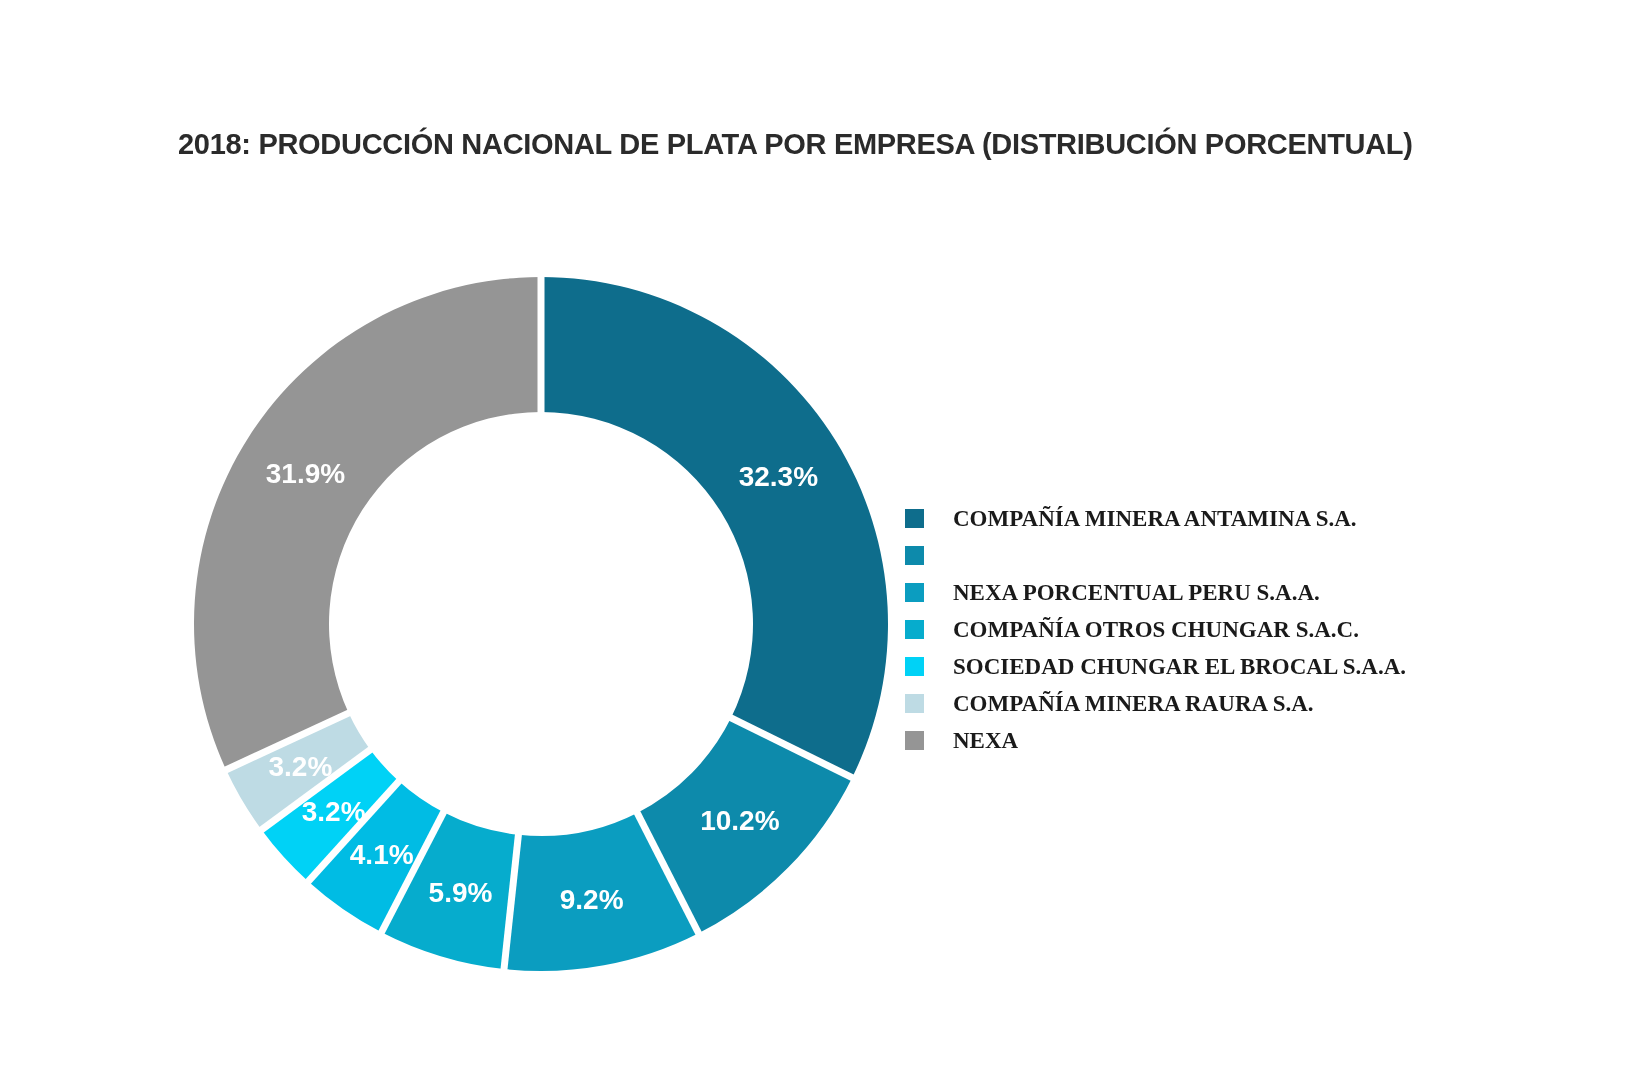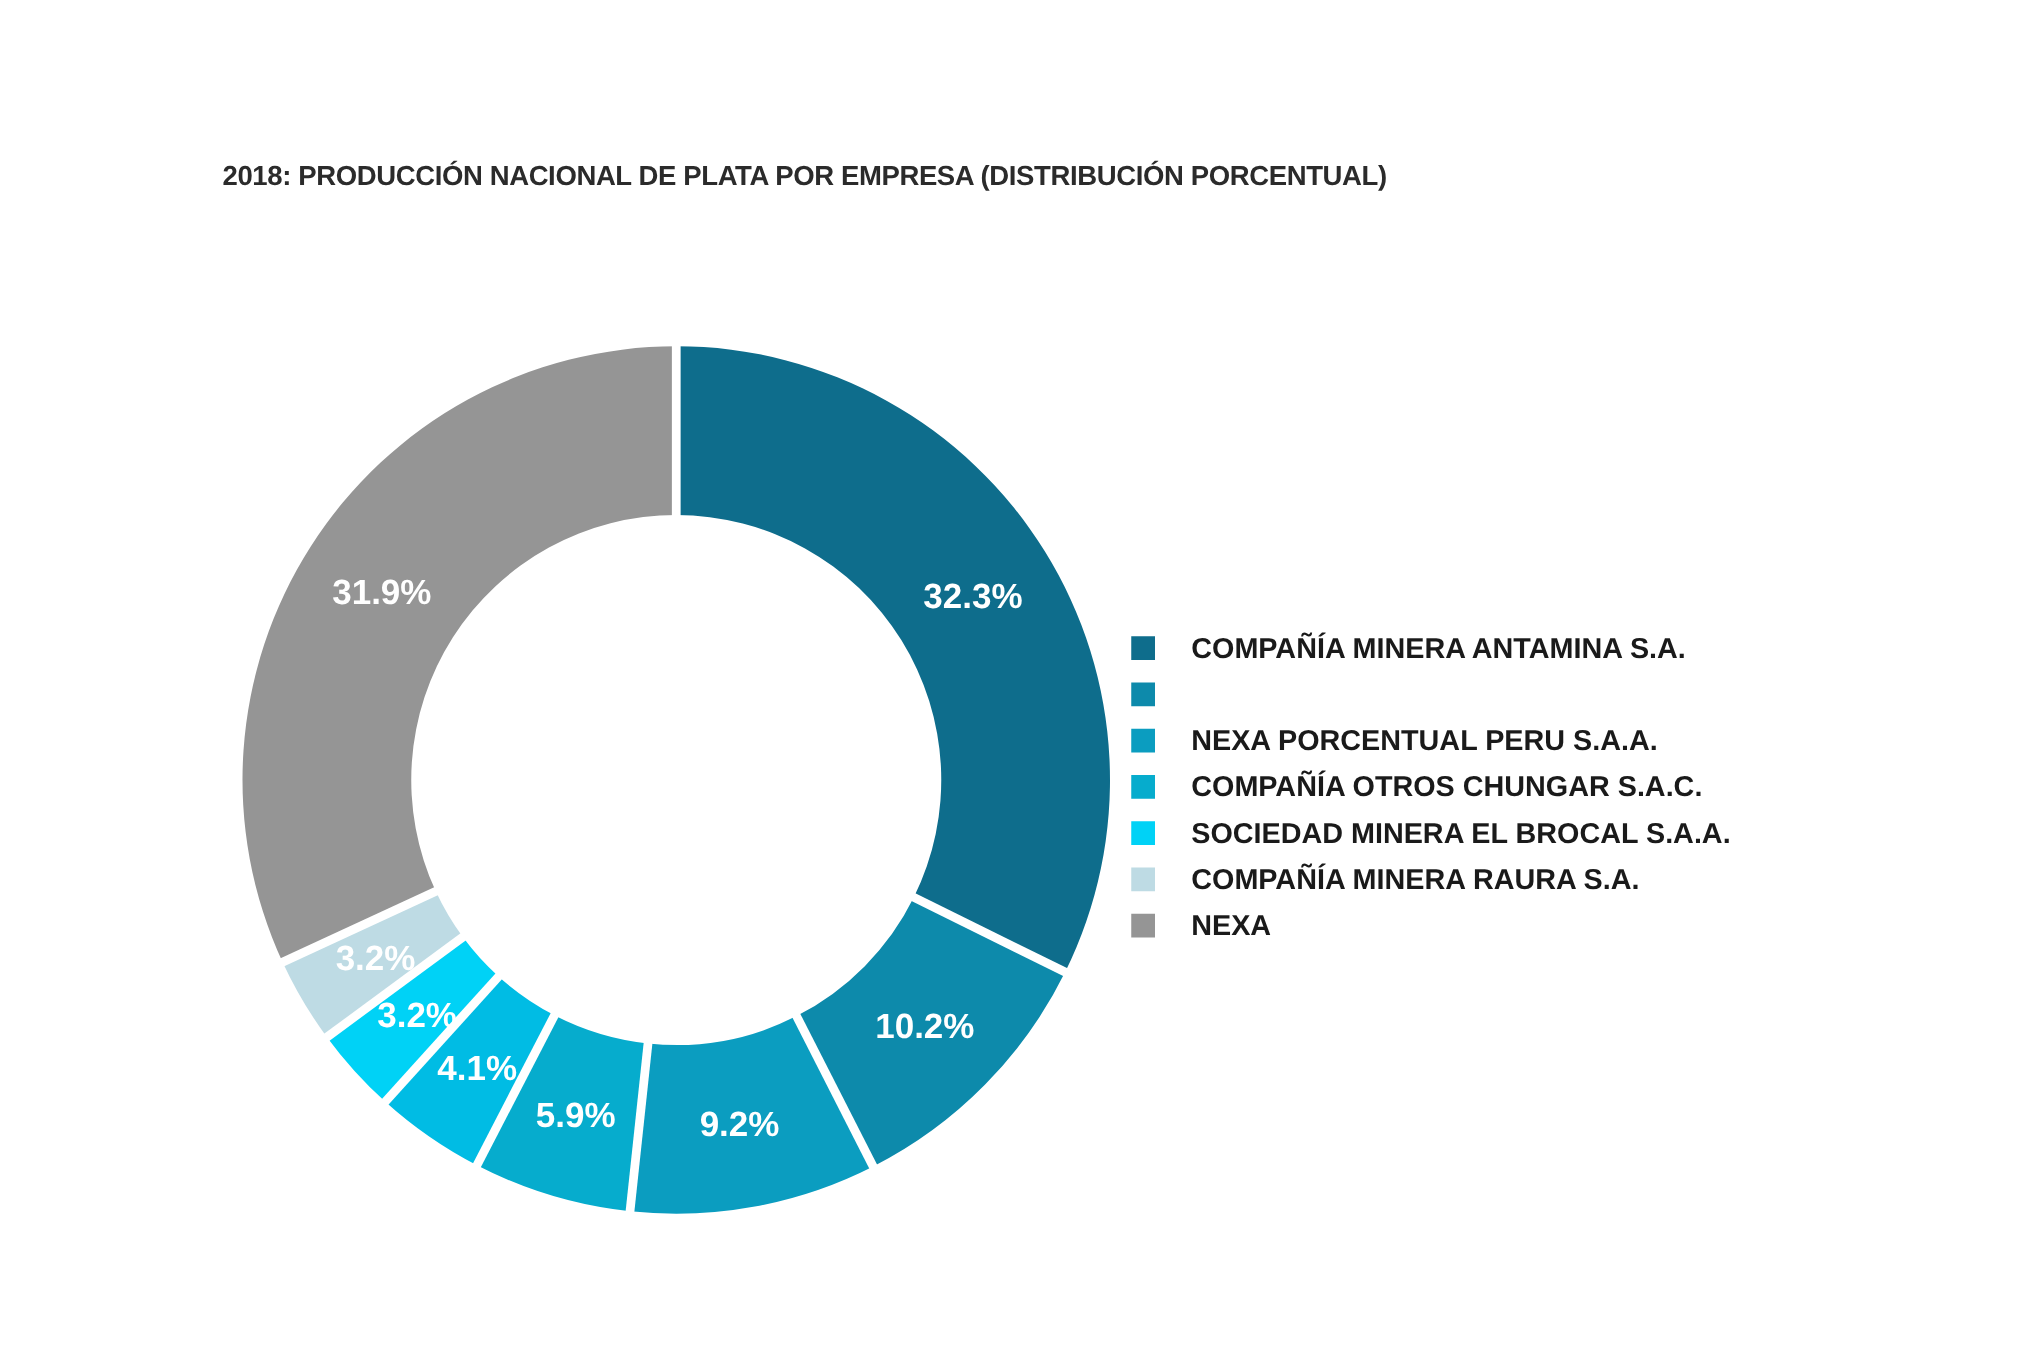--- a/index.html
+++ b/index.html
@@ -10,21 +10,21 @@
     background: #ffffff;
     overflow: hidden;
     font-family: "Liberation Sans", sans-serif;
   }
   .chart-title {
     position: absolute;
     left: 178px;
     top: 128px;
     margin: 0;
     width: 1280px;
-    font-size: 22px;
+    font-size: 29px;
     font-weight: bold;
     color: #2b2b2b;
     letter-spacing: -0.3px;
     white-space: nowrap;
   }
   .donut-svg {
     position: absolute;
     left: 0;
     top: 0;
     width: 1634px;
@@ -35,20 +35,21 @@
     font-size: 28px;
     font-weight: bold;
   }
   .legend {
     position: absolute;
     left: 905px;
     top: 500px;
     list-style: none;
     margin: 0;
     padding: 0;
+    font-family: Liberation Serif, serif;
   }
   .legend-row {
     display: flex;
     align-items: center;
     height: 37px;
   }
   .legend-swatch {
     width: 19px;
     height: 19px;
     flex: 0 0 19px;
@@ -106,21 +107,21 @@
     <li class="legend-row">
       <span class="legend-swatch" style="background: rgb(11, 157, 192);"></span>
       <span class="legend-label">NEXA PORCENTUAL PERU S.A.A.</span>
     </li>
     <li class="legend-row">
       <span class="legend-swatch" style="background: rgb(6, 172, 205);"></span>
       <span class="legend-label">COMPAÑÍA OTROS CHUNGAR S.A.C.</span>
     </li>
     <li class="legend-row">
       <span class="legend-swatch" style="background: rgb(0, 210, 246);"></span>
-      <span class="legend-label">SOCIEDAD MINERA EL BROCAL S.A.A.</span>
+      <span class="legend-label">SOCIEDAD CHUNGAR EL BROCAL S.A.A.</span>
     </li>
     <li class="legend-row">
       <span class="legend-swatch" style="background: rgb(190, 219, 228);"></span>
       <span class="legend-label">COMPAÑÍA MINERA RAURA S.A.</span>
     </li>
     <li class="legend-row">
       <span class="legend-swatch" style="background: rgb(149, 149, 149);"></span>
       <span class="legend-label">NEXA</span>
     </li>
   </ul>

